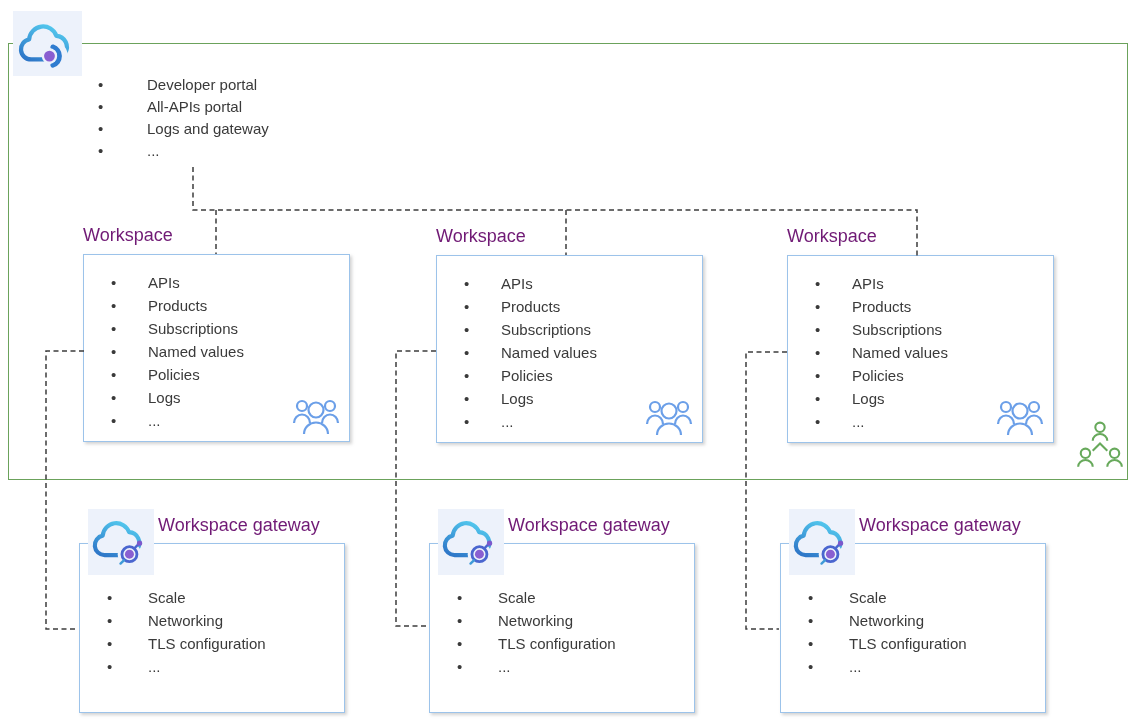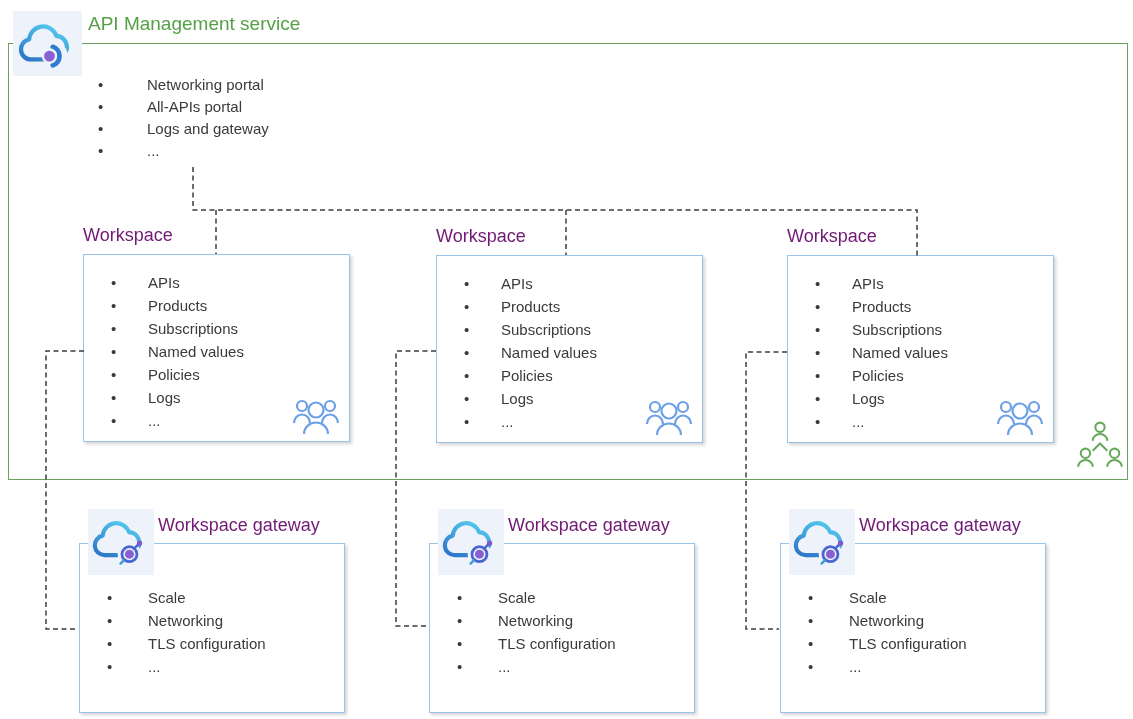--- a/index.html
+++ b/index.html
@@ -64,26 +64,25 @@
   <div class="abs icon-square apim-iconbox">
     <svg width="62" height="58" viewBox="0 0 64 60">
       <path d="M18 46 H14.5 A10.5 10.5 0 0 1 12.5 25.2 A14.5 14.5 0 0 1 40.6 21.5 A11.5 11.5 0 0 1 49.5 39.5 A11 11 0 0 1 42 46 H18 Z" fill="none" stroke="url(#cloudGrad)" stroke-width="4.4" stroke-linejoin="round"></path>
       <path d="M37 32 A10.5 10.5 0 0 1 37 53" fill="none" stroke="#edf2fb" stroke-width="10" stroke-linecap="round"></path>
       <path d="M37 33 A10 10 0 0 1 37 52" fill="none" stroke="#2f7cd0" stroke-width="5" stroke-linecap="round"></path>
       <circle cx="33.5" cy="42.5" r="8" fill="#edf2fb"></circle>
       <circle cx="33.5" cy="42.5" r="5.6" fill="#8a5fd1"></circle>
     </svg>
   </div>
 
-  <div class="abs service-title">API Management service</div>
 
   <div class="abs list service-list">
     <div class="li">
         <span class="dot">•</span>
-        <span>Networking portal</span>
+        <span>Developer portal</span>
       </div>
     <div class="li">
         <span class="dot">•</span>
         <span>All-APIs portal</span>
       </div>
     <div class="li">
         <span class="dot">•</span>
         <span>Logs and gateway</span>
       </div>
     <div class="li">

